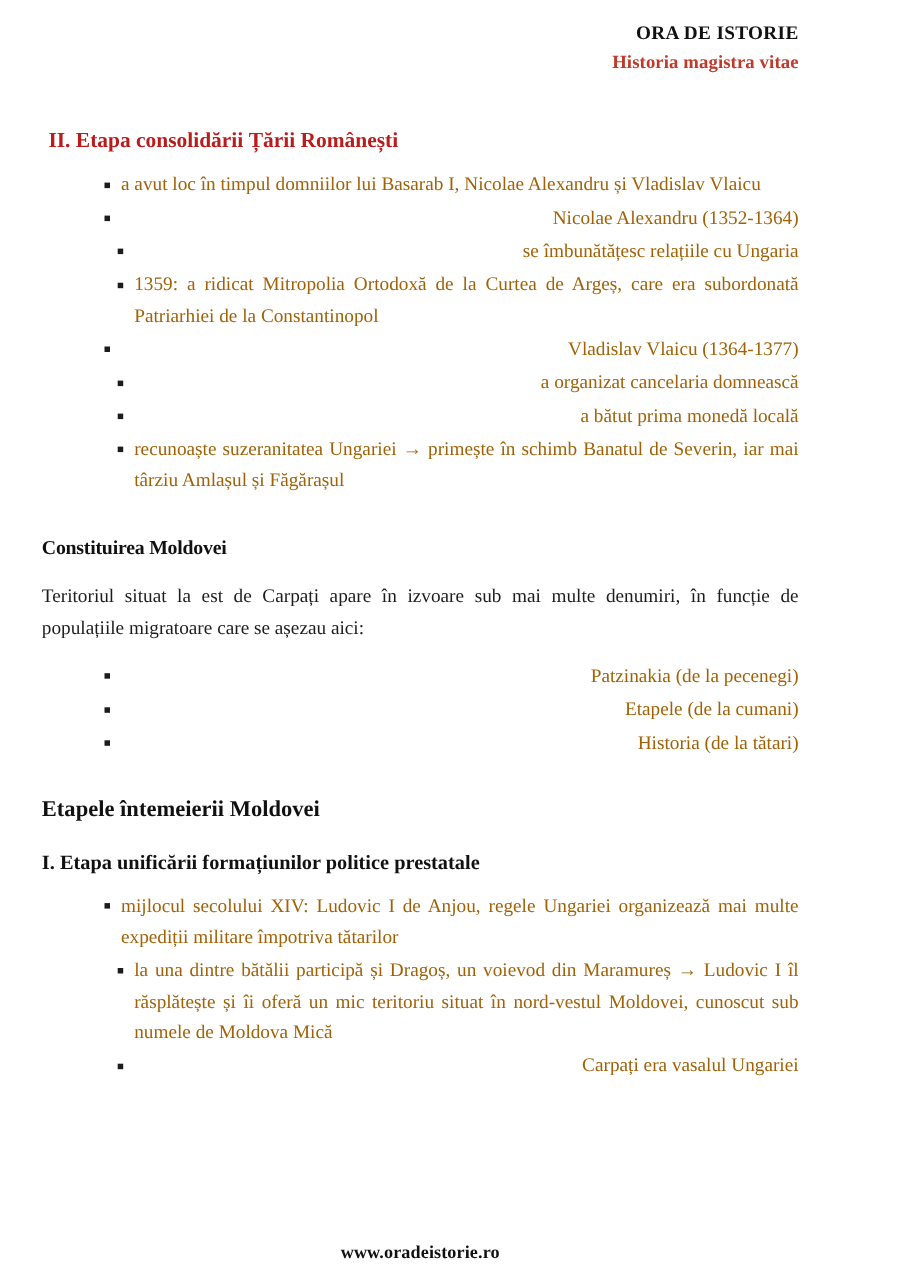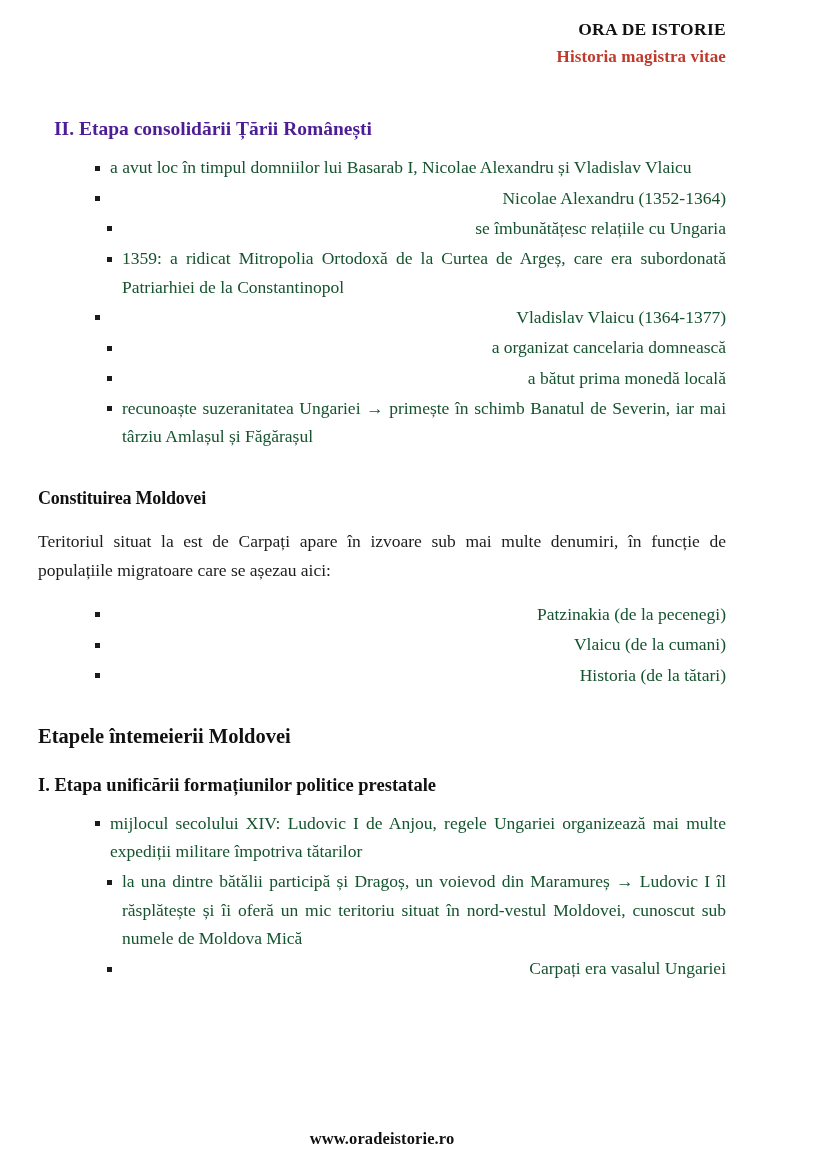--- a/index.html
+++ b/index.html
@@ -44,22 +44,22 @@
     color: #c0392b;
     line-height: 1.3;
     margin-top: 5px;
     letter-spacing: 0.1px;
   }
 
   
   .h-section {
     font-weight: bold;
     font-size: 19.5px;
-    color: #4c1d95;
-    margin: 48px 0 0 16px;
+    color: #b91c1c;
+    margin: 48px 0 0 6px;
     line-height: 1.3;
   }
   .h-big {
     font-weight: bold;
     font-size: 18px;
     color: #111111;
     margin: 36px 0 0 0;
     line-height: 1.25;
     letter-spacing: -0.2px;
   }
@@ -106,21 +106,21 @@
     margin-top: 16px;
     padding-left: 57px;
   }
   li.item {
     position: relative;
     font-size: 17.5px;
     line-height: 1.62;
     padding-left: 15px;
     margin: 0 0 2px 0;
     text-align: justify;
-    color: #14532d;
+    color: #a16207;
   }
   li.item > .bullet {
     position: absolute;
     left: 0;
     top: 0.70em;
     width: 5px;
     height: 5px;
     background: #1c1c1c;
   }
   li.item > .txt {
@@ -203,21 +203,21 @@
 
   <p class="para">Teritoriul situat la est de Carpați apare în izvoare sub mai multe denumiri, în funcție de populațiile migratoare care se așezau aici:</p>
 
   <ul class="lvl plain">
     <li class="item nowrap-item">
       <span class="bullet"></span>
       <span class="txt">Patzinakia (de la pecenegi)</span>
     </li>
     <li class="item nowrap-item">
       <span class="bullet"></span>
-      <span class="txt">Vlaicu (de la cumani)</span>
+      <span class="txt">Etapele (de la cumani)</span>
     </li>
     <li class="item nowrap-item">
       <span class="bullet"></span>
       <span class="txt">Historia (de la tătari)</span>
     </li>
   </ul>
 
   <h2 class="h-mid">Etapele întemeierii Moldovei</h2>
 
   <h3 class="h-sub">I. Etapa unificării formațiunilor politice prestatale</h3>

